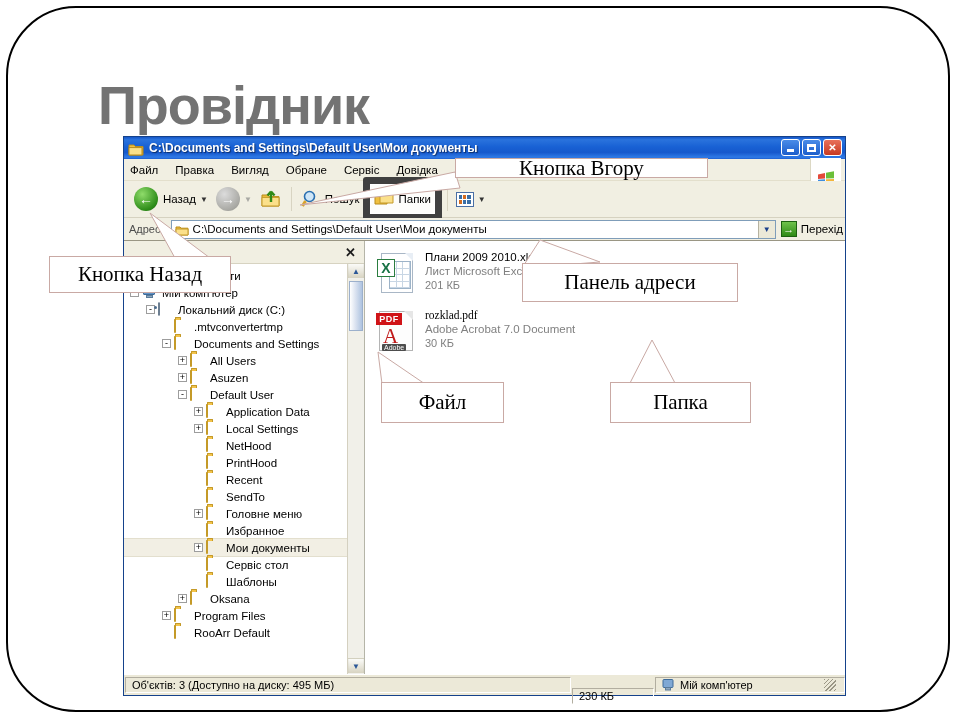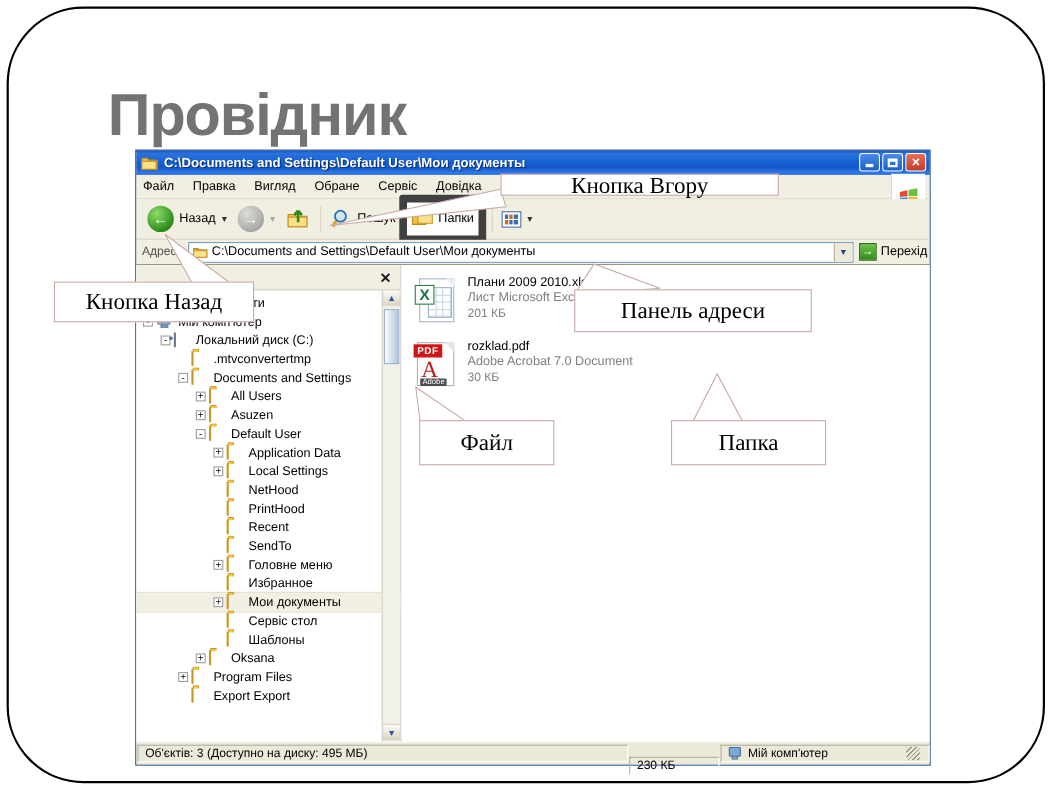--- a/index.html
+++ b/index.html
@@ -451,21 +451,21 @@
           <div class="trow">
             <span class="indent" style="width:38px"></span>
             <span class="pm">+</span>
             <span class="ico"><span class="fold"></span></span>
             <span>Program Files</span>
           </div>
           <div class="trow">
             <span class="indent" style="width:38px"></span>
             <span class="pm blank"></span>
             <span class="ico"><span class="fold"></span></span>
-            <span>Export Export</span>
+            <span>RooArr Default</span>
           </div>
         </div>
       <div class="vscroll">
         <span class="sbtn">▲</span>
         <span class="sthumb"></span>
         <span class="strack"></span>
         <span class="sbtn">▼</span>
       </div>
     </div>
 
@@ -498,21 +498,21 @@
       </div>
 
       <div class="fitem">
         <span class="fico">
           <span class="pdf-doc"></span>
           <span class="pdf-red">PDF</span>
           <span class="pdf-a">A</span>
           <span class="pdf-adobe">Adobe</span>
         </span>
         <span class="fmeta">
-          <span class="fname" style="display:block;">rozklad.pdf</span>
+          <span class="fname" style="display:block;font-family:Liberation Serif, serif;">rozklad.pdf</span>
           <span class="ftype" style="display:block;">Adobe Acrobat 7.0 Document</span>
           <span class="fsize" style="display:block;">30 КБ</span>
         </span>
       </div>
 
     </div>
   </div>
 
   <div id="statusbar">
     <span class="sp sp1">Об'єктів: 3 (Доступно на диску: 495 МБ)</span>

